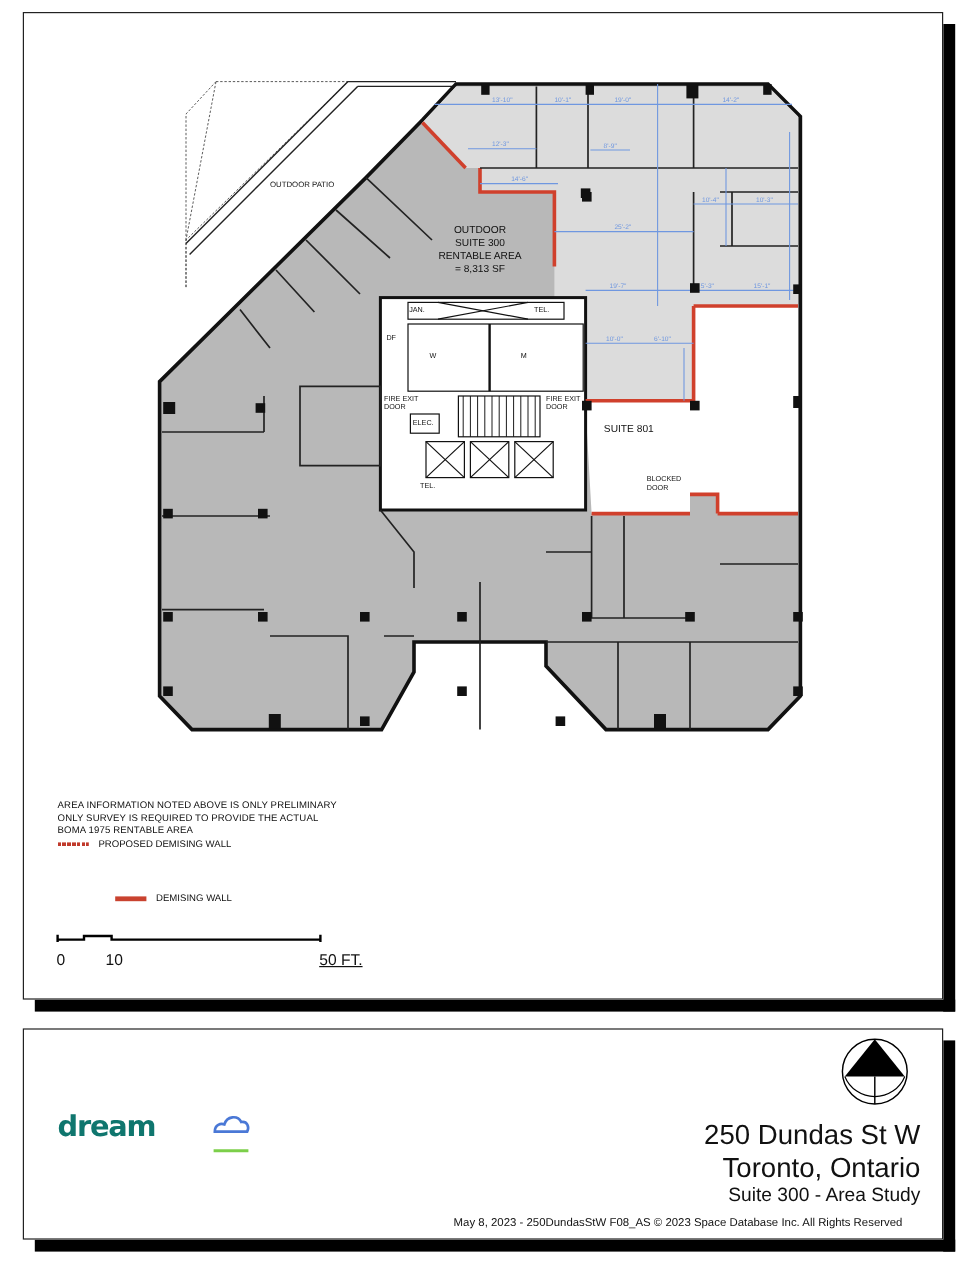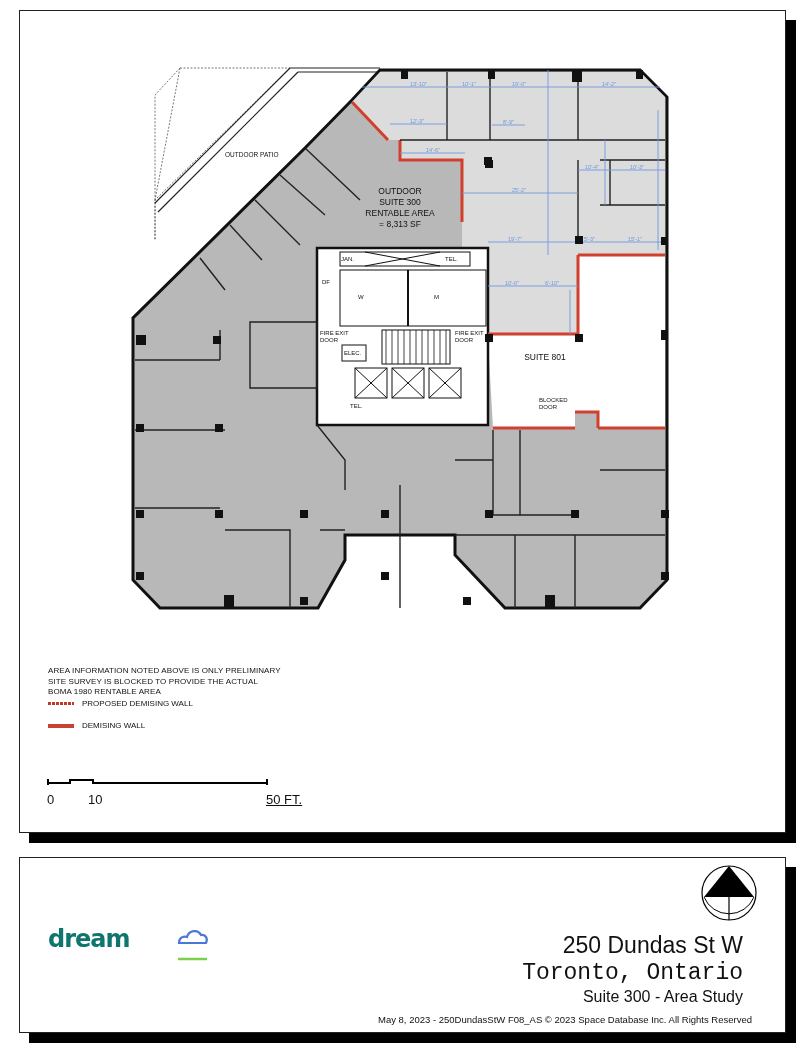--- a/index.html
+++ b/index.html
@@ -13,23 +13,23 @@
   #title-shadow-r { left:786px; top:867px; width:10px; height:176px; }
   #title-shadow-b { left:29px; top:1033px; width:767px; height:10px; }
   svg.plan { position:absolute; left:0; top:0; }
   .note { position:absolute; left:48px; top:666px; font-size:8px; line-height:10.5px; letter-spacing:0.1px; }
   .legend-row { position:absolute; left:48px; display:flex; align-items:center; font-size:8px; }
   .legend-row .swatch { width:26px; height:3px; margin-right:8px; }
   .swatch.dashed { background:repeating-linear-gradient(90deg,#c0392b 0 3px,transparent 3px 4px); }
   .swatch.solid { background:#c9422f; height:4px; }
   .scale-lbl { position:absolute; top:792px; font-size:13px; }
   .logo { position:absolute; left:48px; top:925px; font-weight:bold; font-size:24px; color:#0f766e; letter-spacing:-1px; font-family:"DejaVu Sans", sans-serif; }
-  .addr { position:absolute; right:66px; text-align:right; }
+  .addr { position:absolute; right:42px; text-align:right; }
   .addr1 { top:932px; font-size:23px; }
-  .addr2 { top:960px; font-size:23px;font-family:Liberation Mono, monospace; }
+  .addr2 { top:960px; font-size:23px; }
   .addr3 { top:988px; font-size:16px; }
   .footer { position:absolute; right:57px; top:1014px; font-size:9.5px; }
   .plan-label { position:absolute; font-size:8.5px; text-align:center; line-height:11px; }
   .tiny { position:absolute; font-size:6px; line-height:7px; }
 </style>
 </head>
 <body>
 
 <div id="plan-shadow-r" class="shadow"></div>
 <div id="plan-shadow-b" class="shadow"></div>
@@ -149,21 +149,21 @@
     <rect x="484" y="157" width="8" height="8"></rect>
   </g>
 </svg>
 
 <div class="plan-label" style="left:360px;top:186px;width:80px;">
   <div>OUTDOOR</div>
   <div>SUITE 300</div>
   <div>RENTABLE AREA</div>
   <div>= 8,313 SF</div>
 </div>
-<div class="plan-label" style="left:515px;top:352px;width:60px;">SUITE 801</div>
+<div class="plan-label" style="left:494px;top:352px;width:60px;">SUITE 801</div>
 <div class="tiny" style="left:225px;top:151px;font-size:6.5px;">OUTDOOR PATIO</div>
 <div class="tiny" style="left:539px;top:397px;">
   <div>BLOCKED</div>
   <div>DOOR</div>
 </div>
 
 <div class="tiny" style="left:341px;top:256px;">JAN.</div>
 <div class="tiny" style="left:445px;top:256px;">TEL.</div>
 <div class="tiny" style="left:322px;top:279px;">DF</div>
 <div class="tiny" style="left:358px;top:294px;">W</div>
@@ -190,29 +190,29 @@
 <div class="tiny" style="left:630px;top:164px;color:#6f97e0;font-size:5.5px;">10'-3"</div>
 <div class="tiny" style="left:512px;top:187px;color:#6f97e0;font-size:5.5px;">25'-2"</div>
 <div class="tiny" style="left:508px;top:236px;color:#6f97e0;font-size:5.5px;">19'-7"</div>
 <div class="tiny" style="left:584px;top:236px;color:#6f97e0;font-size:5.5px;">5'-3"</div>
 <div class="tiny" style="left:628px;top:236px;color:#6f97e0;font-size:5.5px;">15'-1"</div>
 <div class="tiny" style="left:505px;top:280px;color:#6f97e0;font-size:5.5px;">10'-0"</div>
 <div class="tiny" style="left:545px;top:280px;color:#6f97e0;font-size:5.5px;">6'-10"</div>
 
 <div class="note">
   <div>AREA INFORMATION NOTED ABOVE IS ONLY PRELIMINARY</div>
-  <div>SITE SURVEY IS BLOCKED TO PROVIDE THE ACTUAL</div>
-  <div>BOMA 1980 RENTABLE AREA</div>
+  <div>ONLY SURVEY IS REQUIRED TO PROVIDE THE ACTUAL</div>
+  <div>BOMA 1975 RENTABLE AREA</div>
 </div>
 
 <div class="legend-row" style="top:699px;text-align:right;">
   <span class="swatch dashed"></span>
   <span>PROPOSED DEMISING WALL</span>
 </div>
-<div class="legend-row" style="top:721px;">
+<div class="legend-row" style="top:744px;margin-left:48px;">
   <span class="swatch solid"></span>
   <span>DEMISING WALL</span>
 </div>
 
 <svg style="position:absolute;left:45px;top:775px;" width="230" height="14">
   <path d="M3,4 L3,10 M3,8 L25,8 L25,5 L48,5 L48,8 L222,8 M222,4 L222,10" stroke="#000" stroke-width="2" fill="none"></path>
 </svg>
 <div class="scale-lbl" style="left:47px;">0</div>
 <div class="scale-lbl" style="left:88px;">10</div>
 <div class="scale-lbl" style="left:266px;text-decoration:underline;">50 FT.</div>

